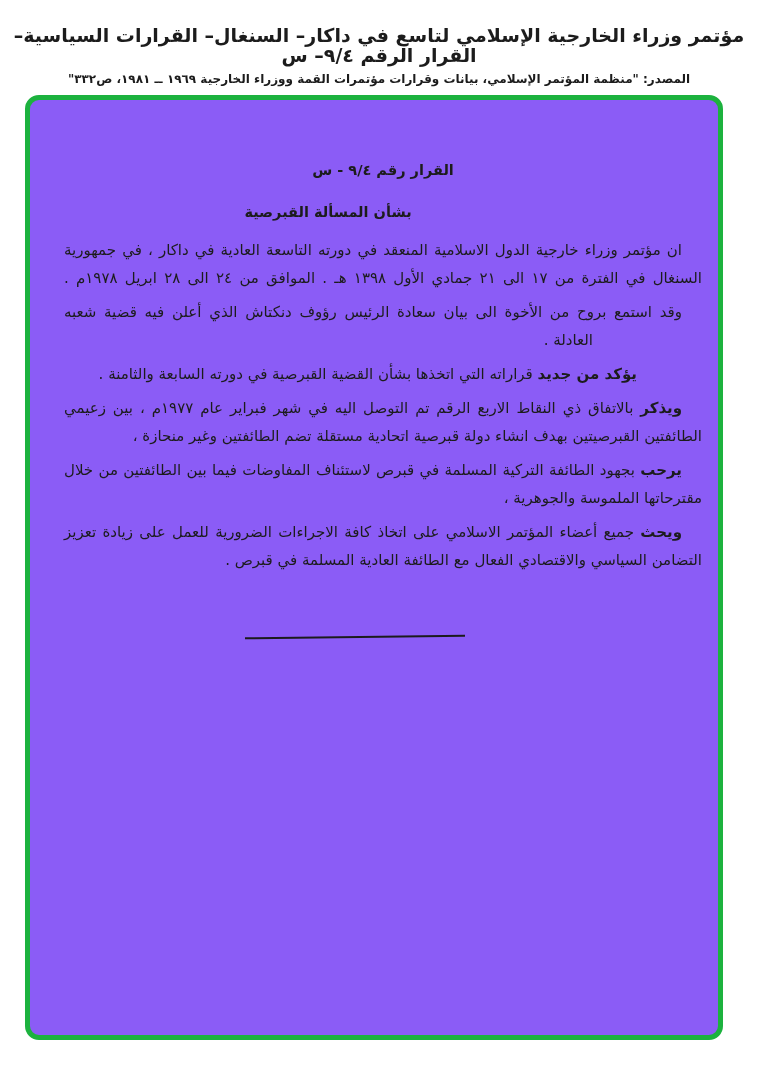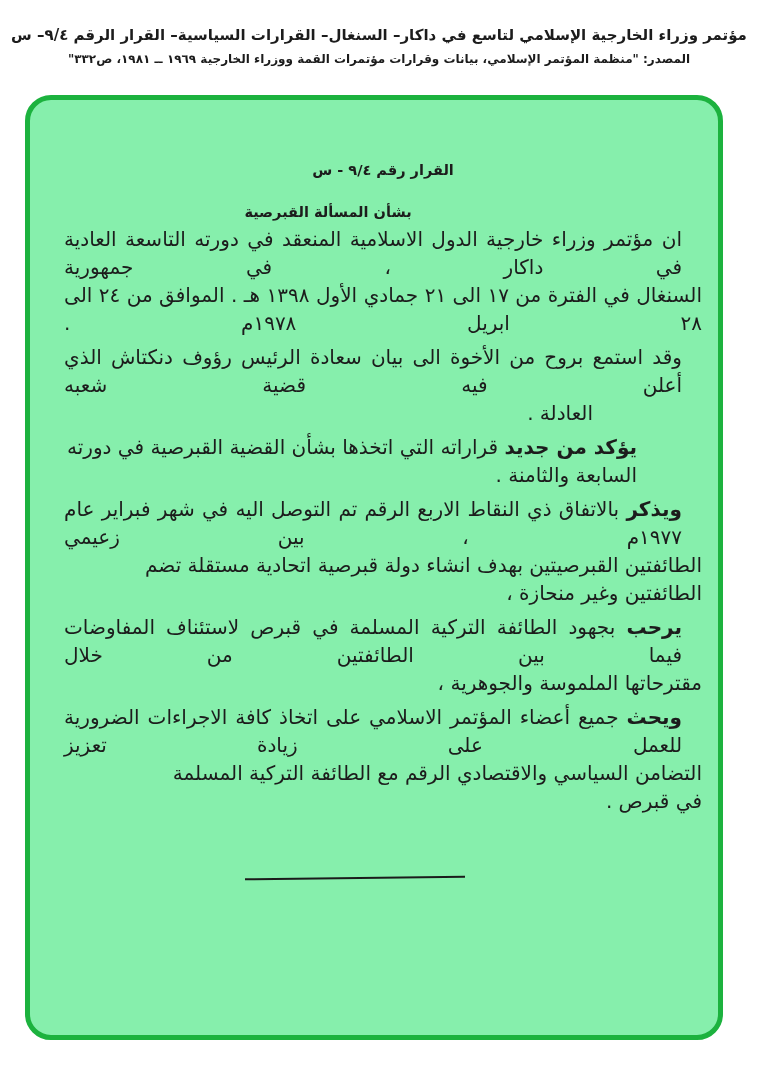--- a/index.html
+++ b/index.html
@@ -2,36 +2,36 @@
 <html lang="ar"><head>
 <meta charset="utf-8">
 <style>
   html,body { margin:0; padding:0; }
   body {
     width:758px; height:1078px; background:#ffffff;
     font-family:"DejaVu Sans", sans-serif; color:#1c1c1c;
     position:relative; overflow:hidden;
   }
   .page-header { direction:rtl; text-align:center; padding-top:25px; }
-  .hdr-line1 { font-weight:bold; font-size:15px; line-height:20px; letter-spacing:0; }
+  .hdr-line1 { font-weight:bold; font-size:19px; line-height:20px; letter-spacing:0; }
   .hdr-line2 { font-weight:bold; font-size:12px; line-height:16px; margin-top:6px; }
 
   .doc-frame {
     position:absolute; left:25px; top:95px;
     width:688px; height:935px;
-    border:5px solid #1cb23e; border-radius:26px;
-    background:#86efac;
+    border:5px solid #1cb23e; border-radius:14px;
+    background:#8b5cf6;
   }
   .doc-content { direction:rtl; padding:0 16px 0 34px; }
 
   .doc-title    { text-align:center; font-weight:bold; font-size:14.5px; margin-top:62px; }
   .doc-subtitle { text-align:center; font-weight:bold; font-size:14.5px; margin-top:26px;
                   position:relative; left:-55px; }
 
-  .body-text { margin-top:5px; font-size:20px; line-height:28px; }
+  .body-text { margin-top:16px; font-size:15px; line-height:28px; }
   .para { margin:0 0 6px 0; }
   .line { white-space:normal; }
   .jl { text-align:justify; text-align-last:justify; }
   .r  { text-align:right; }
   .l  { text-align:right; }
   .ind   { padding-right:20px; }
   .pr110 { padding-right:109px; }
   .pr65  { padding-right:65px; }
   .pl85  { padding-left:85px; }
   b.lead { font-weight:bold; }
@@ -79,20 +79,20 @@
 
       <div class="para">
         <div class="line jl ind"><b class="lead">يرحب</b><span> بجهود الطائفة التركية المسلمة في قبرص لاستئناف المفاوضات فيما بين الطائفتين من خلال</span></div>
         <div class="line l"><span>مقترحاتها الملموسة والجوهرية ،</span></div>
       </div>
 
 
 
       <div class="para">
         <div class="line jl ind"><b class="lead">ويحث</b><span> جميع أعضاء المؤتمر الاسلامي على اتخاذ كافة الاجراءات الضرورية للعمل على زيادة تعزيز</span></div>
-        <div class="line l pl85"><span>التضامن السياسي والاقتصادي الرقم مع الطائفة التركية المسلمة في قبرص .</span></div>
+        <div class="line l pl85"><span>التضامن السياسي والاقتصادي الفعال مع الطائفة العادية المسلمة في قبرص .</span></div>
       </div>
 
       <div class="end-rule"></div>
 
     </div>
   </div>
 </div>
 
 </body></html>

